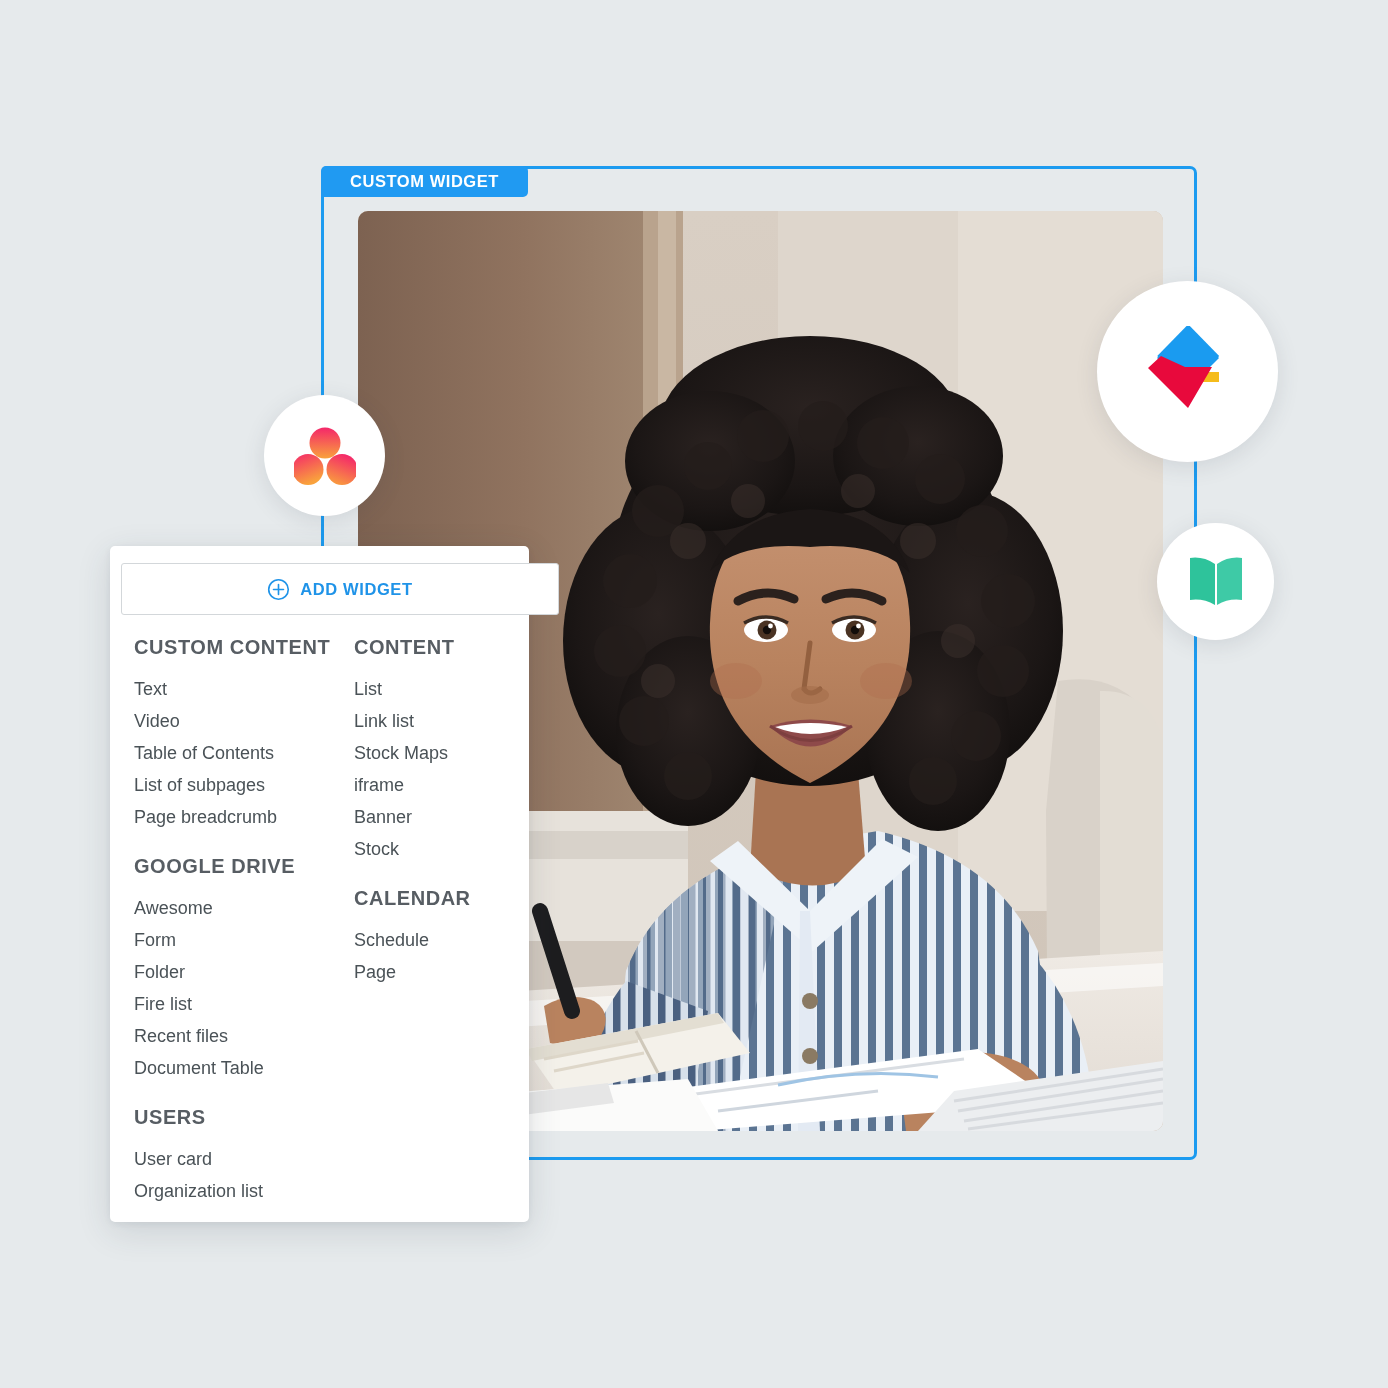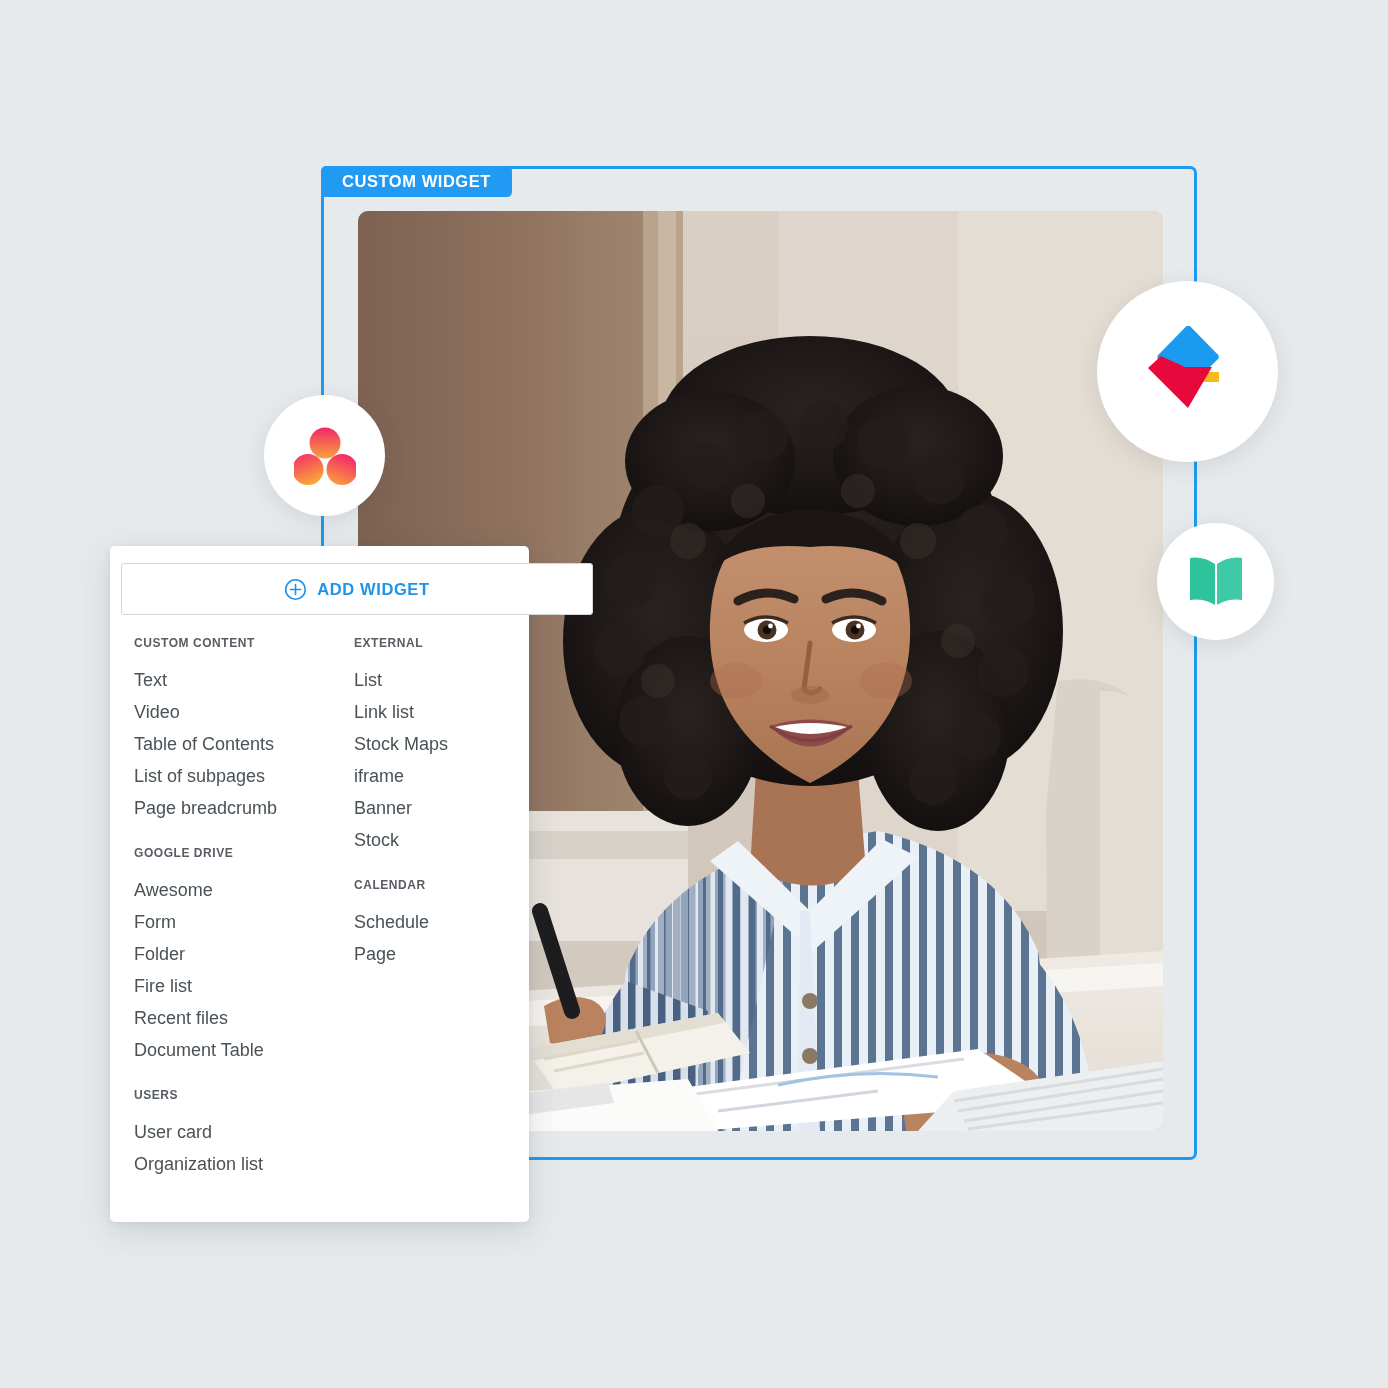--- a/index.html
+++ b/index.html
@@ -32,21 +32,21 @@
     border: 3px solid #1c9bf0;
     border-radius: 7px;
     box-sizing: border-box;
     background: transparent;
   }
   .widget-tab {
     position: absolute;
     left: 321px;
     top: 166px;
     height: 31px;
-    padding: 0 21px;
+    padding: 0 29px;
     background: #209af2;
     border-radius: 5px 5px 5px 0;
     display: flex;
     align-items: center;
     box-sizing: border-box;
     z-index: 6;
   }
   .widget-tab span {
     color: #ffffff;
     font-size: 16.5px;
@@ -94,21 +94,21 @@
     background: #ffffff;
     border-radius: 5px;
     box-shadow: 0 9px 34px rgba(45,58,72,0.14), 0 2px 7px rgba(45,58,72,0.07);
     z-index: 8;
     box-sizing: border-box;
   }
   .add-widget-btn {
     position: absolute;
     left: 11px;
     top: 17px;
-    width: 472px;
+    width: 438px;
     height: 52px;
     border: 1px solid #d3d7da;
     border-radius: 3px;
     background: #ffffff;
     display: flex;
     align-items: center;
     justify-content: center;
     gap: 10px;
     box-sizing: border-box;
     cursor: pointer;
@@ -127,21 +127,21 @@
     top: 90px;
     width: 395px;
     display: flex;
   }
   .picker-col { width: 220px; }
   .picker-col.col2 { width: 175px; }
 
   .group { margin-bottom: 22px; }
   .group-title {
     color: #575d63;
-    font-size: 12px;
+    font-size: 20px;
     font-weight: bold;
     letter-spacing: 0.55px;
     margin-bottom: 14px;
   }
   .group-item {
     color: #4a5257;
     font-size: 18px;
     line-height: 32px;
     white-space: nowrap;
     cursor: pointer;
@@ -412,21 +412,21 @@
           <div class="group-item">User card</div>
           <div class="group-item">Organization list</div>
         </div>
 
       </div>
 
       <div class="picker-col col2">
 
 
         <div class="group">
-          <div class="group-title">EXTERNAL</div>
+          <div class="group-title">CONTENT</div>
           <div class="group-item">List</div>
           <div class="group-item">Link list</div>
           <div class="group-item">Stock Maps</div>
           <div class="group-item">iframe</div>
           <div class="group-item">Banner</div>
           <div class="group-item">Stock</div>
         </div>
 
         <div class="group">
           <div class="group-title">CALENDAR</div>

